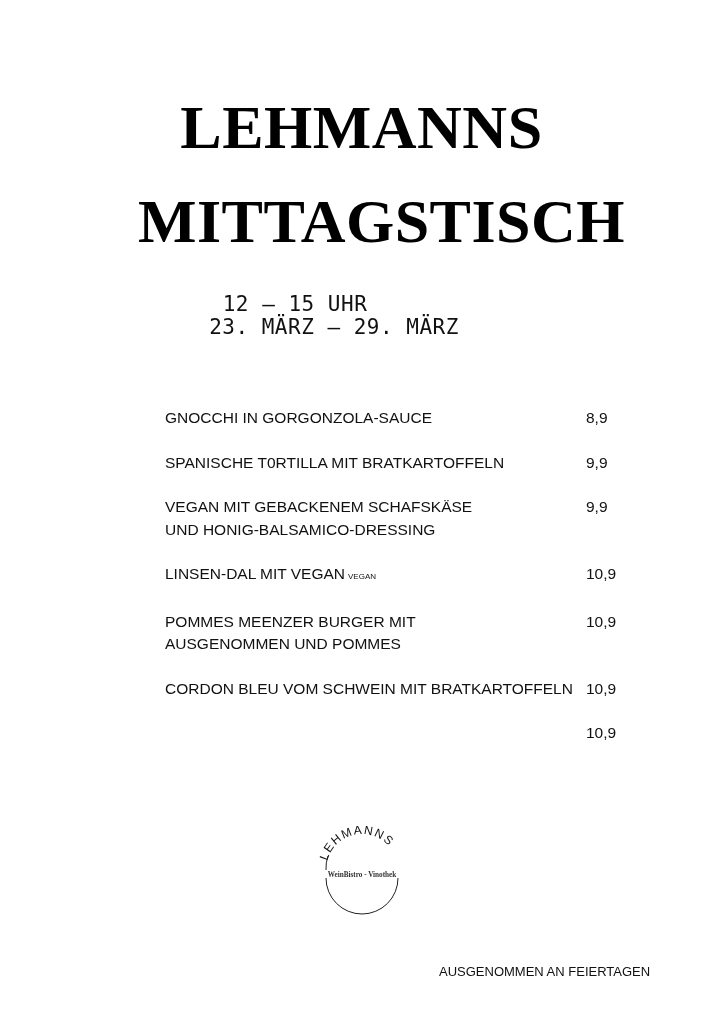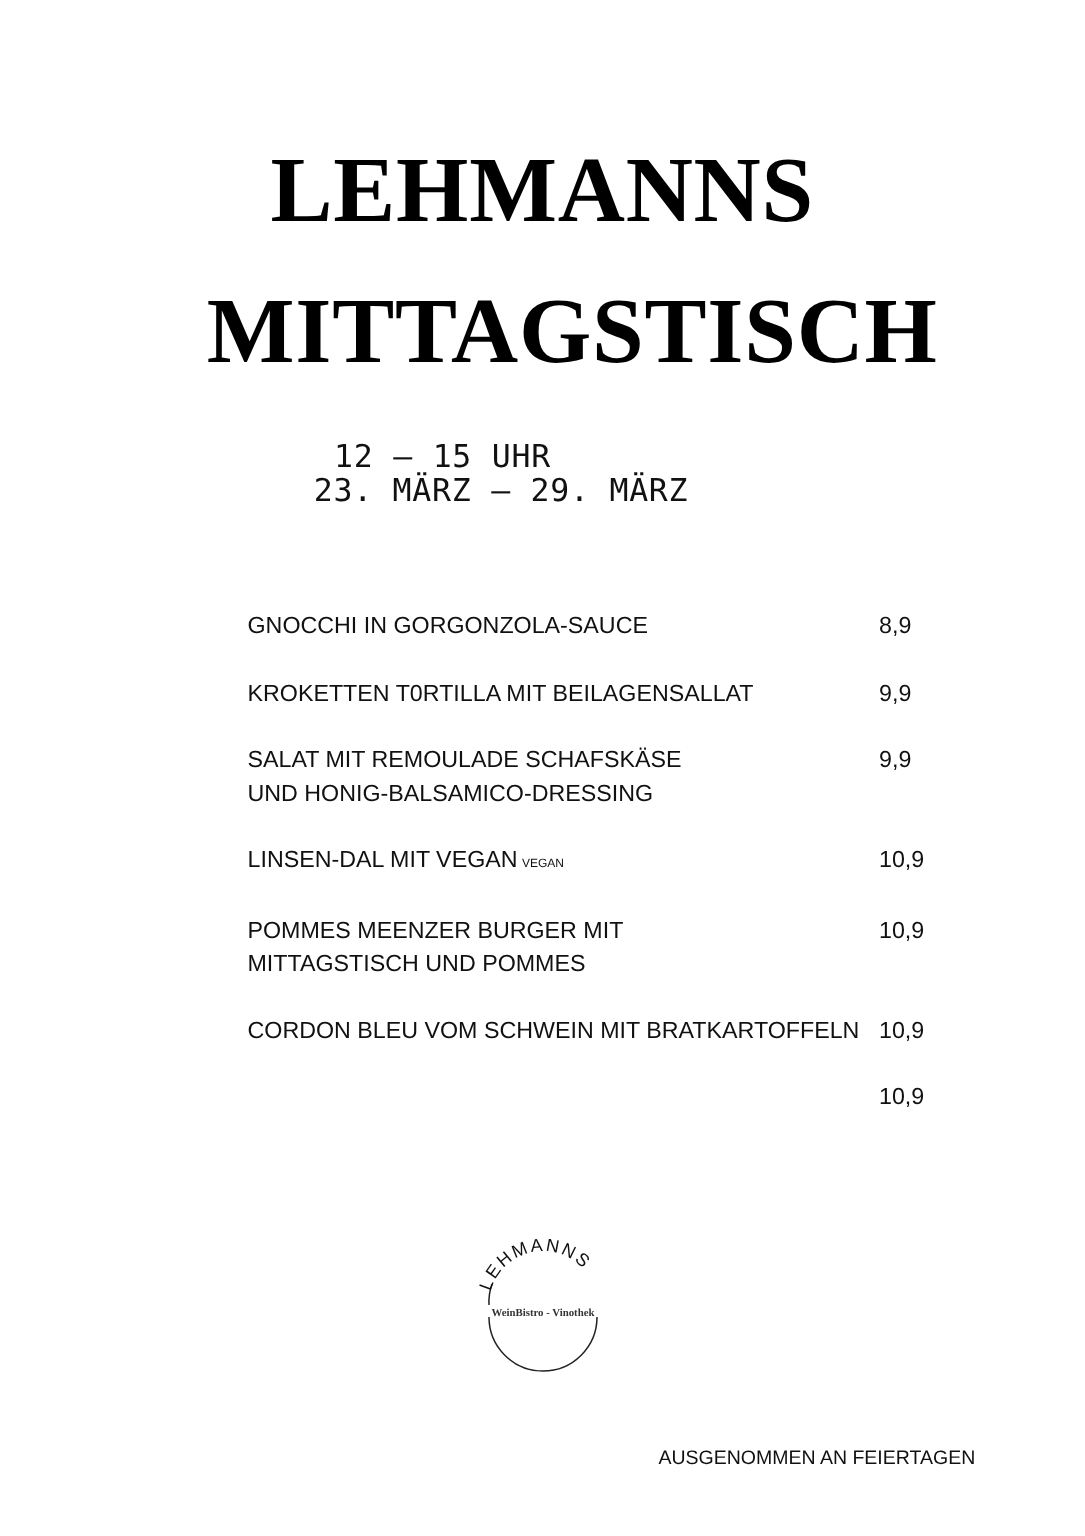--- a/index.html
+++ b/index.html
@@ -37,35 +37,35 @@
 
 <div class="sub s1">12 – 15 UHR</div>
 <div class="sub s2">23. MÄRZ – 29. MÄRZ</div>
 
 <div class="menu">
   <div class="item" style="margin-bottom:22px;">
     <span class="name">GNOCCHI IN GORGONZOLA-SAUCE</span>
     <span class="price">8,9</span>
   </div>
   <div class="item" style="margin-bottom:22px;">
-    <span class="name">KROKETTEN T0RTILLA MIT BEILAGENSALLAT</span>
+    <span class="name">SPANISCHE T0RTILLA MIT BRATKARTOFFELN</span>
     <span class="price">9,9</span>
   </div>
   <div class="item" style="margin-bottom:22px;">
-    <span class="name">SALAT MIT REMOULADE SCHAFSKÄSE</span>
+    <span class="name">VEGAN MIT GEBACKENEM SCHAFSKÄSE</span>
     <span class="name">UND HONIG-BALSAMICO-DRESSING</span>
     <span class="price">9,9</span>
   </div>
   <div class="item" style="margin-bottom:22px;">
     <span class="name"><span>LINSEN-DAL MIT VEGAN</span><span class="tag">VEGAN</span></span>
     <span class="price">10,9</span>
   </div>
   <div class="item" style="margin-bottom:22px;">
     <span class="name">POMMES MEENZER BURGER MIT</span>
-    <span class="name">MITTAGSTISCH UND POMMES</span>
+    <span class="name">AUSGENOMMEN UND POMMES</span>
     <span class="price">10,9</span>
   </div>
   <div class="item" style="margin-bottom:22px;">
     <span class="name">CORDON BLEU VOM SCHWEIN MIT BRATKARTOFFELN</span>
     <span class="price">10,9</span>
   </div>
   <div class="item">
     <span class="price">10,9</span>
   </div>
 </div>

